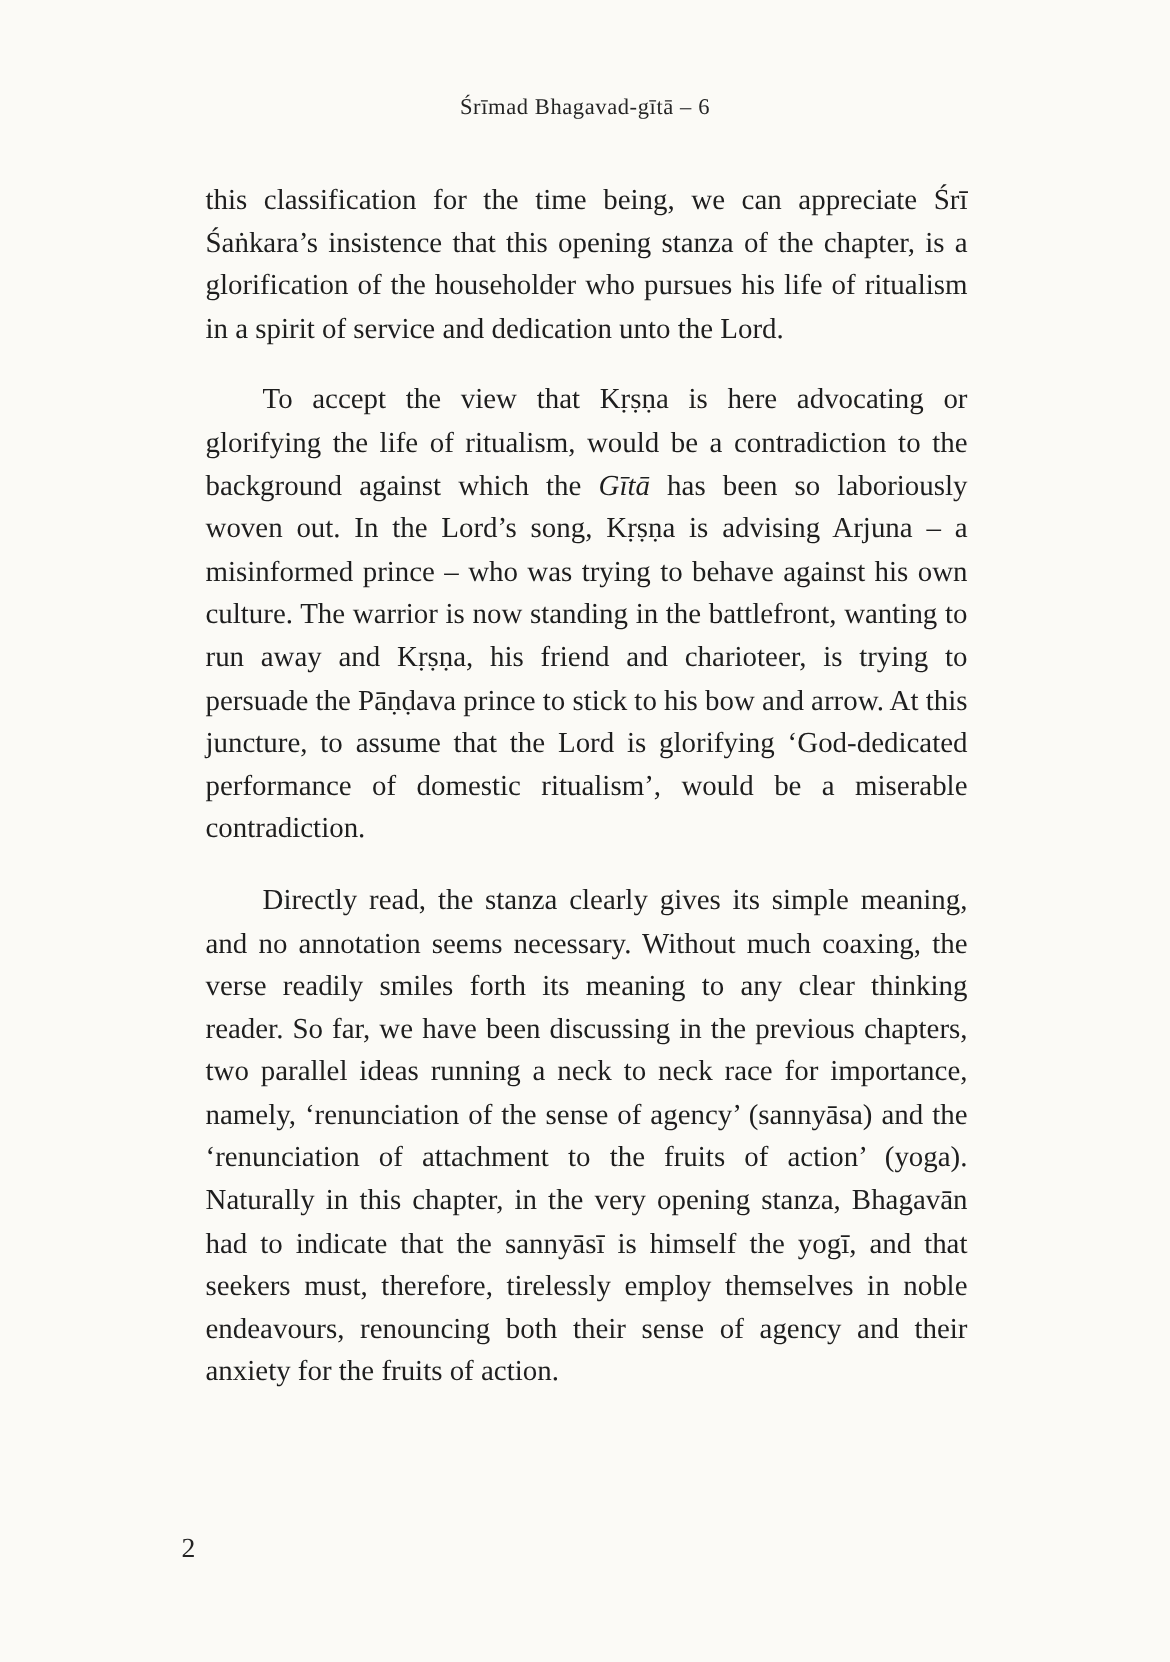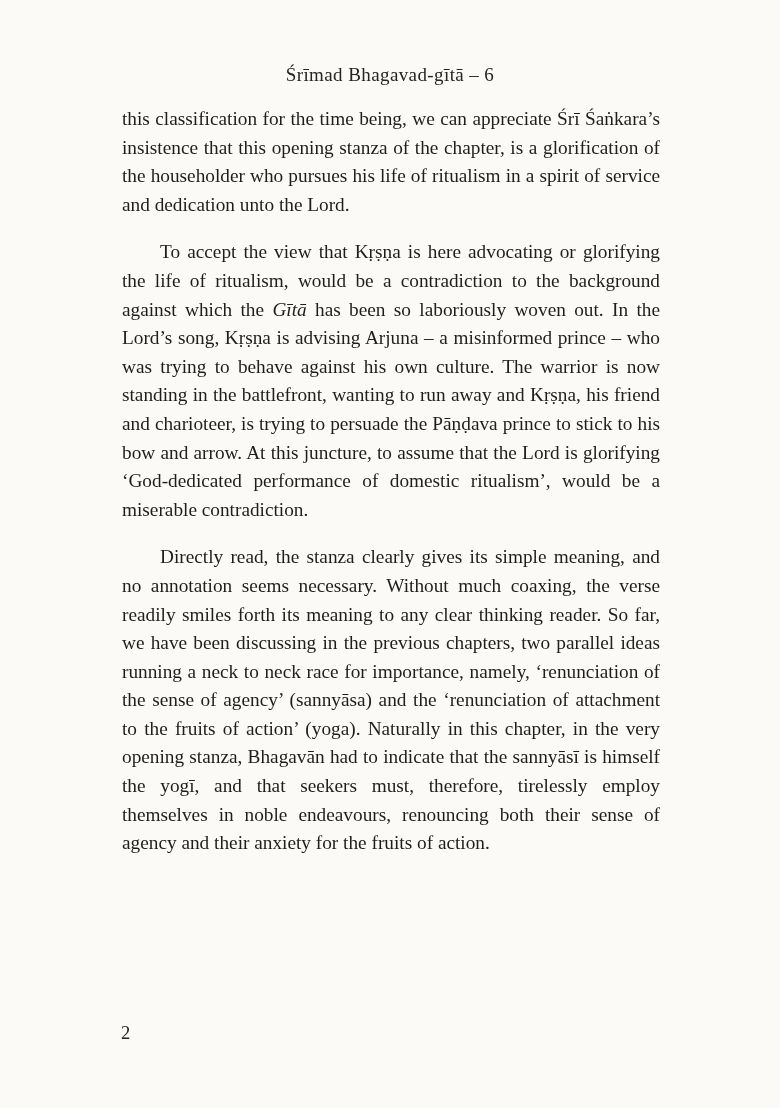--- a/index.html
+++ b/index.html
@@ -13,36 +13,36 @@
     color: #1c1c1c;
     font-family: "Liberation Serif", "DejaVu Serif", serif;
     overflow: hidden;
   }
   .running-header {
     position: absolute;
     top: 64px;
     left: 0;
     width: 100%;
     text-align: center;
-    font-size: 19px;
+    font-size: 15px;
     letter-spacing: 0.4px;
     color: #242424;
   }
   .body-text {
     position: absolute;
     top: 104px;
     left: 121px;
     width: 540px;
     font-size: 19.3px;
     line-height: 28.6px;
     text-align: justify;
     text-justify: inter-word;
     color: #1e1e1e;
   }
-  .body-text p { margin: 1px; font-family: Liberation Serif, serif; }
+  .body-text p { margin: 16px; font-family: Liberation Serif, serif; }
   .body-text p + p { margin-top: 19px; }
   .body-text p.indent { text-indent: 38px; }
   .body-text em { font-style: italic; }
   .page-number {
     position: absolute;
     left: 121px;
     bottom: 64px;
     font-size: 18.5px;
     color: #242424;
   }

